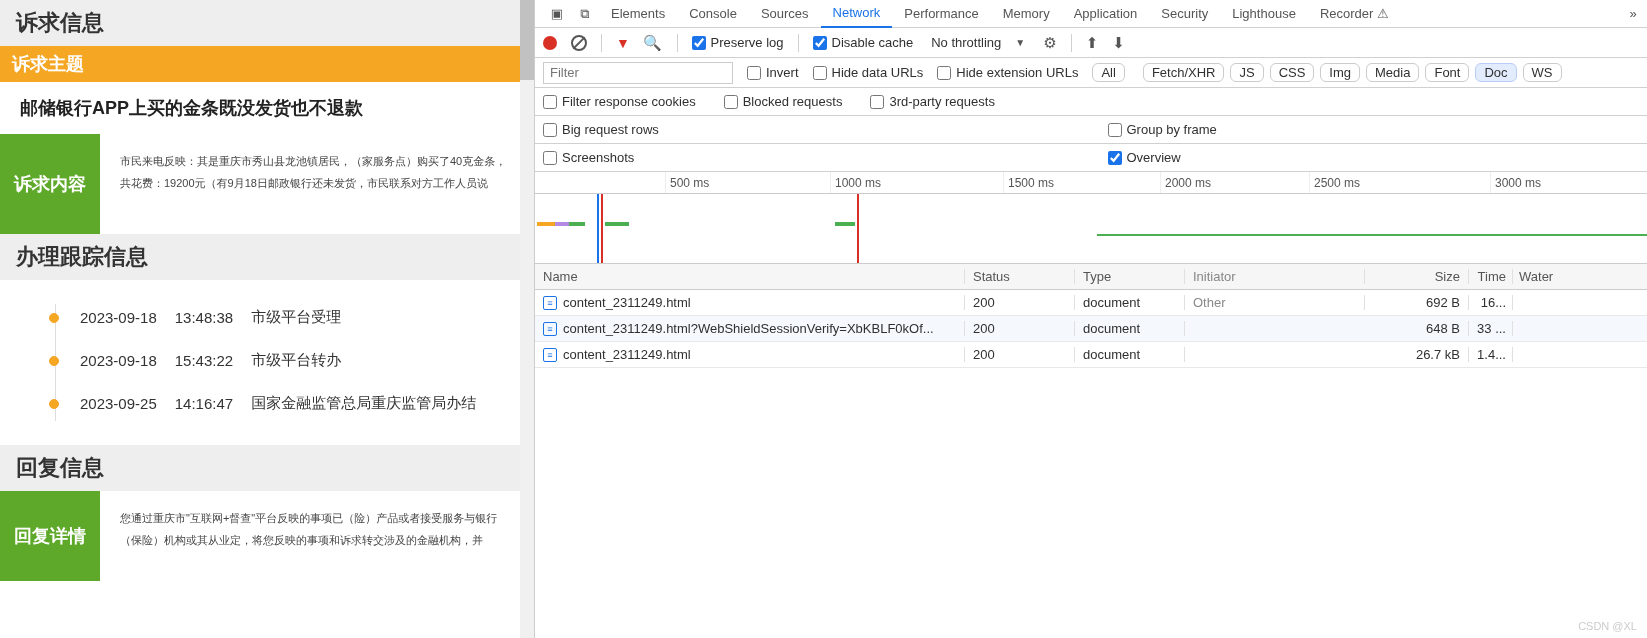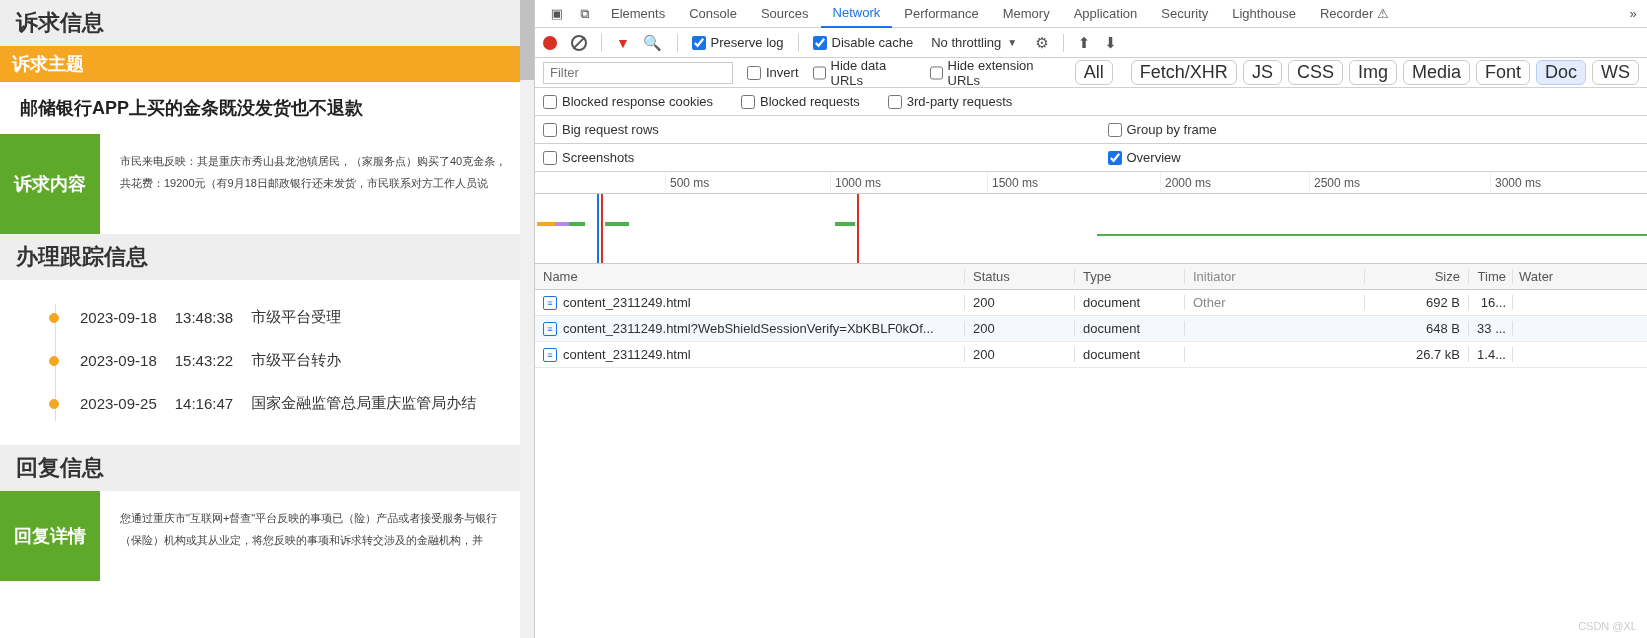--- a/index.html
+++ b/index.html
@@ -35,28 +35,28 @@
 
 .dt-toolbar { display: flex; align-items: center; height: 30px; border-bottom: 1px solid #d0d0d0; padding: 0 8px; gap: 14px; }
 .dt-toolbar .sep { width: 1px; height: 18px; background: #d0d0d0; }
 .circle-red { width: 14px; height: 14px; border-radius: 50%; border: 2px solid #d93025; background: #d93025; }
 .no-icon { width: 16px; height: 16px; border: 2px solid #555; border-radius: 50%; position: relative; }
 .no-icon::after { content: ""; position: absolute; width: 2px; height: 16px; background: #555; transform: rotate(45deg); left: 5px; top: -2px; }
 .funnel { color: #d93025; font-size: 14px; }
 .search-ic { font-size: 15px; color: #555; }
 .cb { display: flex; align-items: center; gap: 5px; }
 .cb input { width: 14px; height: 14px; accent-color: #1a73e8; }
-.throttling { display: flex; align-items: center; gap: 6px; padding: 0 4px; color: #333; }
+.throttling { display: flex; align-items: center; gap: 14px; padding: 0 4px; color: #333; }
 .arrow-down { font-size: 10px; color: #555; }
 .wifi-ic, .upload-ic, .download-ic { font-size: 15px; color: #555; }
 
 .dt-filterbar { display: flex; align-items: center; height: 30px; border-bottom: 1px solid #d0d0d0; padding: 0 8px; gap: 14px; flex-wrap: nowrap; }
 .filter-input { width: 190px; height: 22px; border: 1px solid #ccc; padding: 0 6px; font-size: 13px; color: #888; background: #fff; }
 .type-pills { display: flex; gap: 6px; align-items: center; }
-.pill { border: 1px solid #ccc; border-radius: 6px; padding: 1px 8px; font-size: 18px; background: #fff; cursor: pointer; }
+.pill { border: 1px solid #ccc; border-radius: 6px; padding: 1px 8px; font-size: 13px; background: #fff; cursor: pointer; }
 .pill.active { background: #e2ecfd; border-color: #b8cef7; }
 
 .dt-row2, .dt-row3 { display: flex; align-items: center; height: 28px; border-bottom: 1px solid #d0d0d0; padding: 0 8px; gap: 28px; }
 .dt-row3 { justify-content: flex-start; gap: 33px; }
 .dt-row3 .half { flex: 1; display: flex; gap: 28px; }
 
 .waterfall-header { height: 22px; border-bottom: 1px solid #ccc; display: flex; font-size: 12px; color: #555; position: relative; }
 .wf-tick { position: absolute; top: 0; height: 100%; border-left: 1px solid #eee; padding-left: 4px; display: flex; align-items: center; }
 .waterfall-body { height: 70px; border-bottom: 1px solid #ccc; position: relative; background: #fff; }
 .wf-seg { position: absolute; height: 4px; top: 28px; }
@@ -189,21 +189,21 @@
       <span class="pill">Media</span>
       <span class="pill">Font</span>
       <span class="pill active">Doc</span>
       <span class="pill">WS</span>
     </div>
   </div>
 
   <div class="dt-row2">
     <label class="cb">
         <input type="checkbox" style="">
-        <span>Blocked response cookies</span>
+        <span>Filter response cookies</span>
       </label>
     <label class="cb">
         <input type="checkbox" style="">
         <span>Blocked requests</span>
       </label>
     <label class="cb">
         <input type="checkbox" style="">
         <span>3rd-party requests</span>
       </label>
   </div>
@@ -233,21 +233,21 @@
       <label class="cb">
           <input type="checkbox" checked="" style="">
           <span>Overview</span>
         </label>
     </div>
   </div>
 
   <div class="waterfall-header">
     <span class="wf-tick" style="left:130px">500 ms</span>
     <span class="wf-tick" style="left:295px">1000 ms</span>
-    <span class="wf-tick" style="left:452px">1500 ms</span>
+    <span class="wf-tick" style="left:468px">1500 ms</span>
     <span class="wf-tick" style="left:625px">2000 ms</span>
     <span class="wf-tick" style="left:774px">2500 ms</span>
     <span class="wf-tick" style="left:955px">3000 ms</span>
   </div>
   <div class="waterfall-body">
     <span class="wf-seg" style="left:2px;width:18px;background:#f5a623"></span>
     <span class="wf-seg" style="left:20px;width:14px;background:#b48be4"></span>
     <span class="wf-seg" style="left:34px;width:16px;background:#4caf50"></span>
     <span class="wf-bar-v" style="left:62px;background:#1a73e8"></span>
     <span class="wf-bar-v" style="left:66px;background:#d93025"></span>

